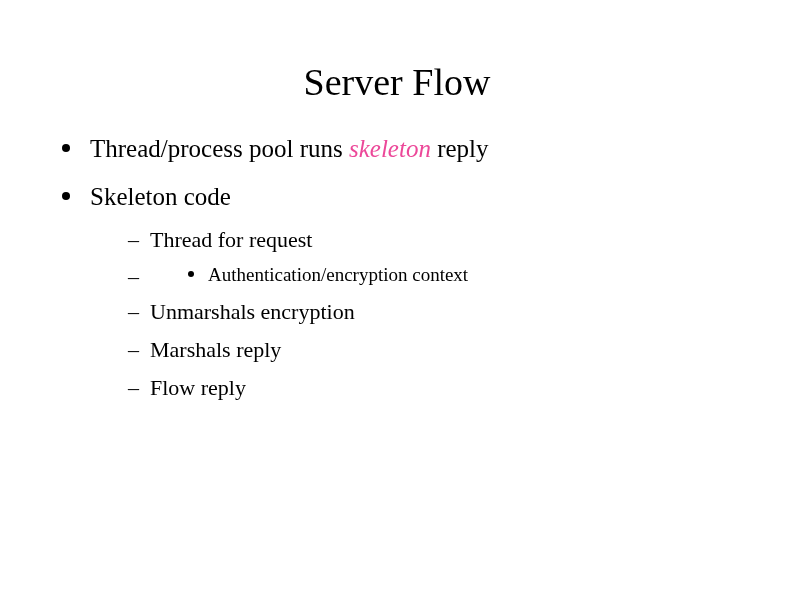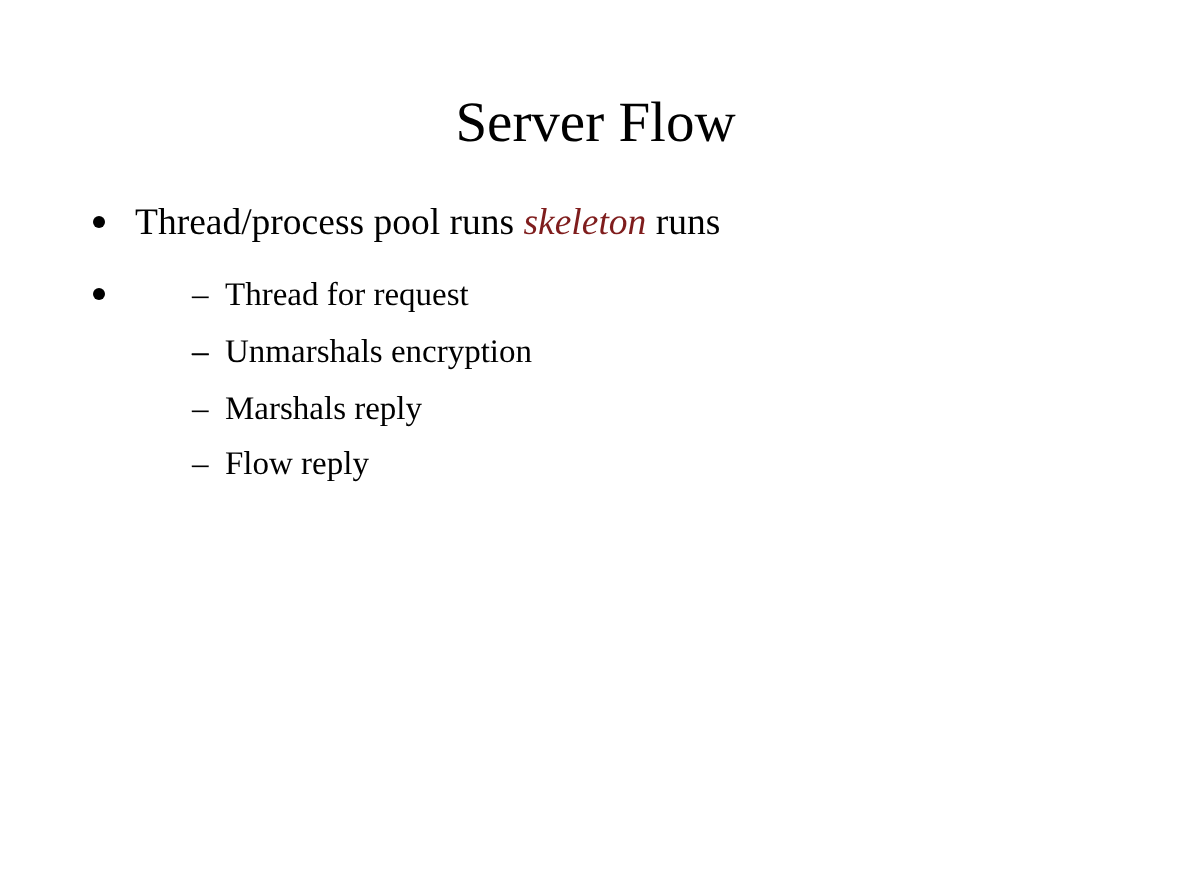--- a/index.html
+++ b/index.html
@@ -82,43 +82,49 @@
     content: "";
     position: absolute;
     left: 4px;
     top: 0.52em;
     width: 6px;
     height: 6px;
     background: #000;
     border-radius: 50%;
   }
   .highlight {
-    color: #7f1d1d;
+    color: #ec4899;
     font-style: italic;
   }
 </style>
 </head>
 <body>
 
 <div class="slide">
   <h1 class="title">Server Flow</h1>
 
   <ul class="level1">
 
     <li>
-      <span>Thread/process pool runs </span><span class="highlight">skeleton</span><span> runs</span>
+      <span>Thread/process pool runs </span><span class="highlight">skeleton</span><span> reply</span>
     </li>
 
     <li>
+      <span>Skeleton code</span>
 
       <ul class="level2">
         <li>
           <span>Thread for request</span>
         </li>
         <li>
+          <ul class="level3">
+            <li>
+              <span>Authentication/encryption context</span>
+            </li>
+          </ul>
         </li>
         <li>
           <span>Unmarshals encryption</span>
         </li>
         <li>
           <span>Marshals reply</span>
         </li>
         <li>
           <span>Flow reply</span>
         </li>

